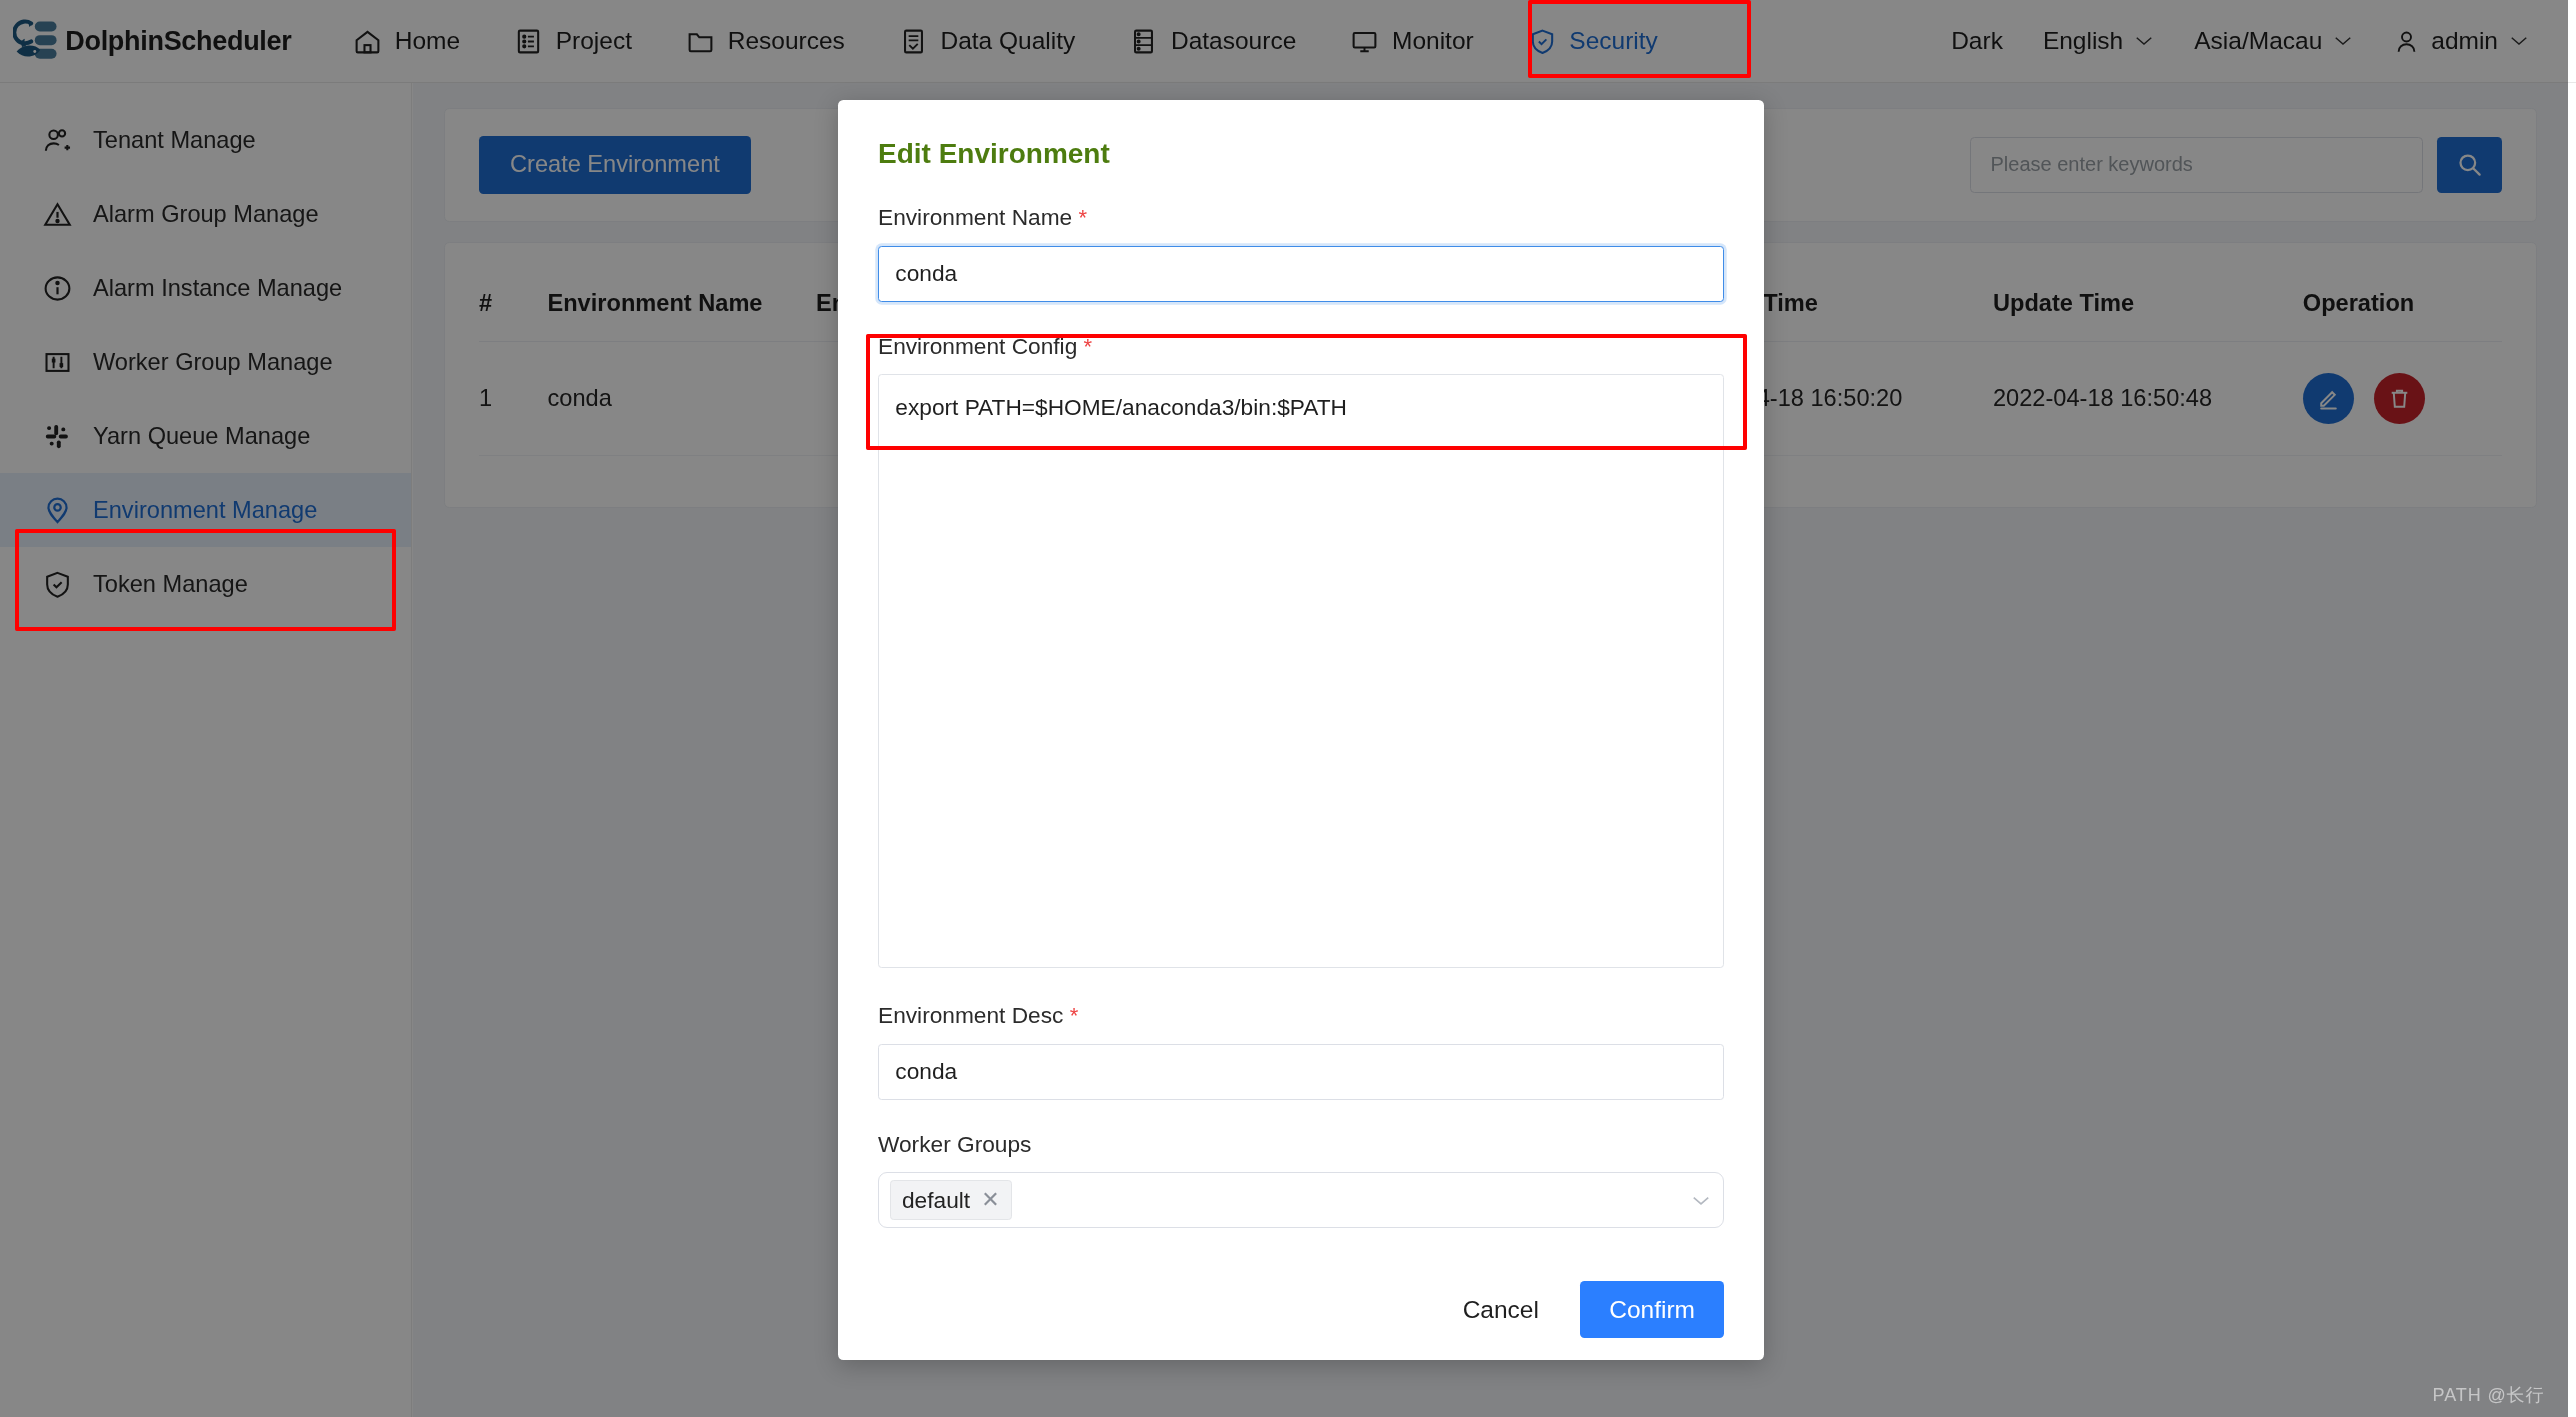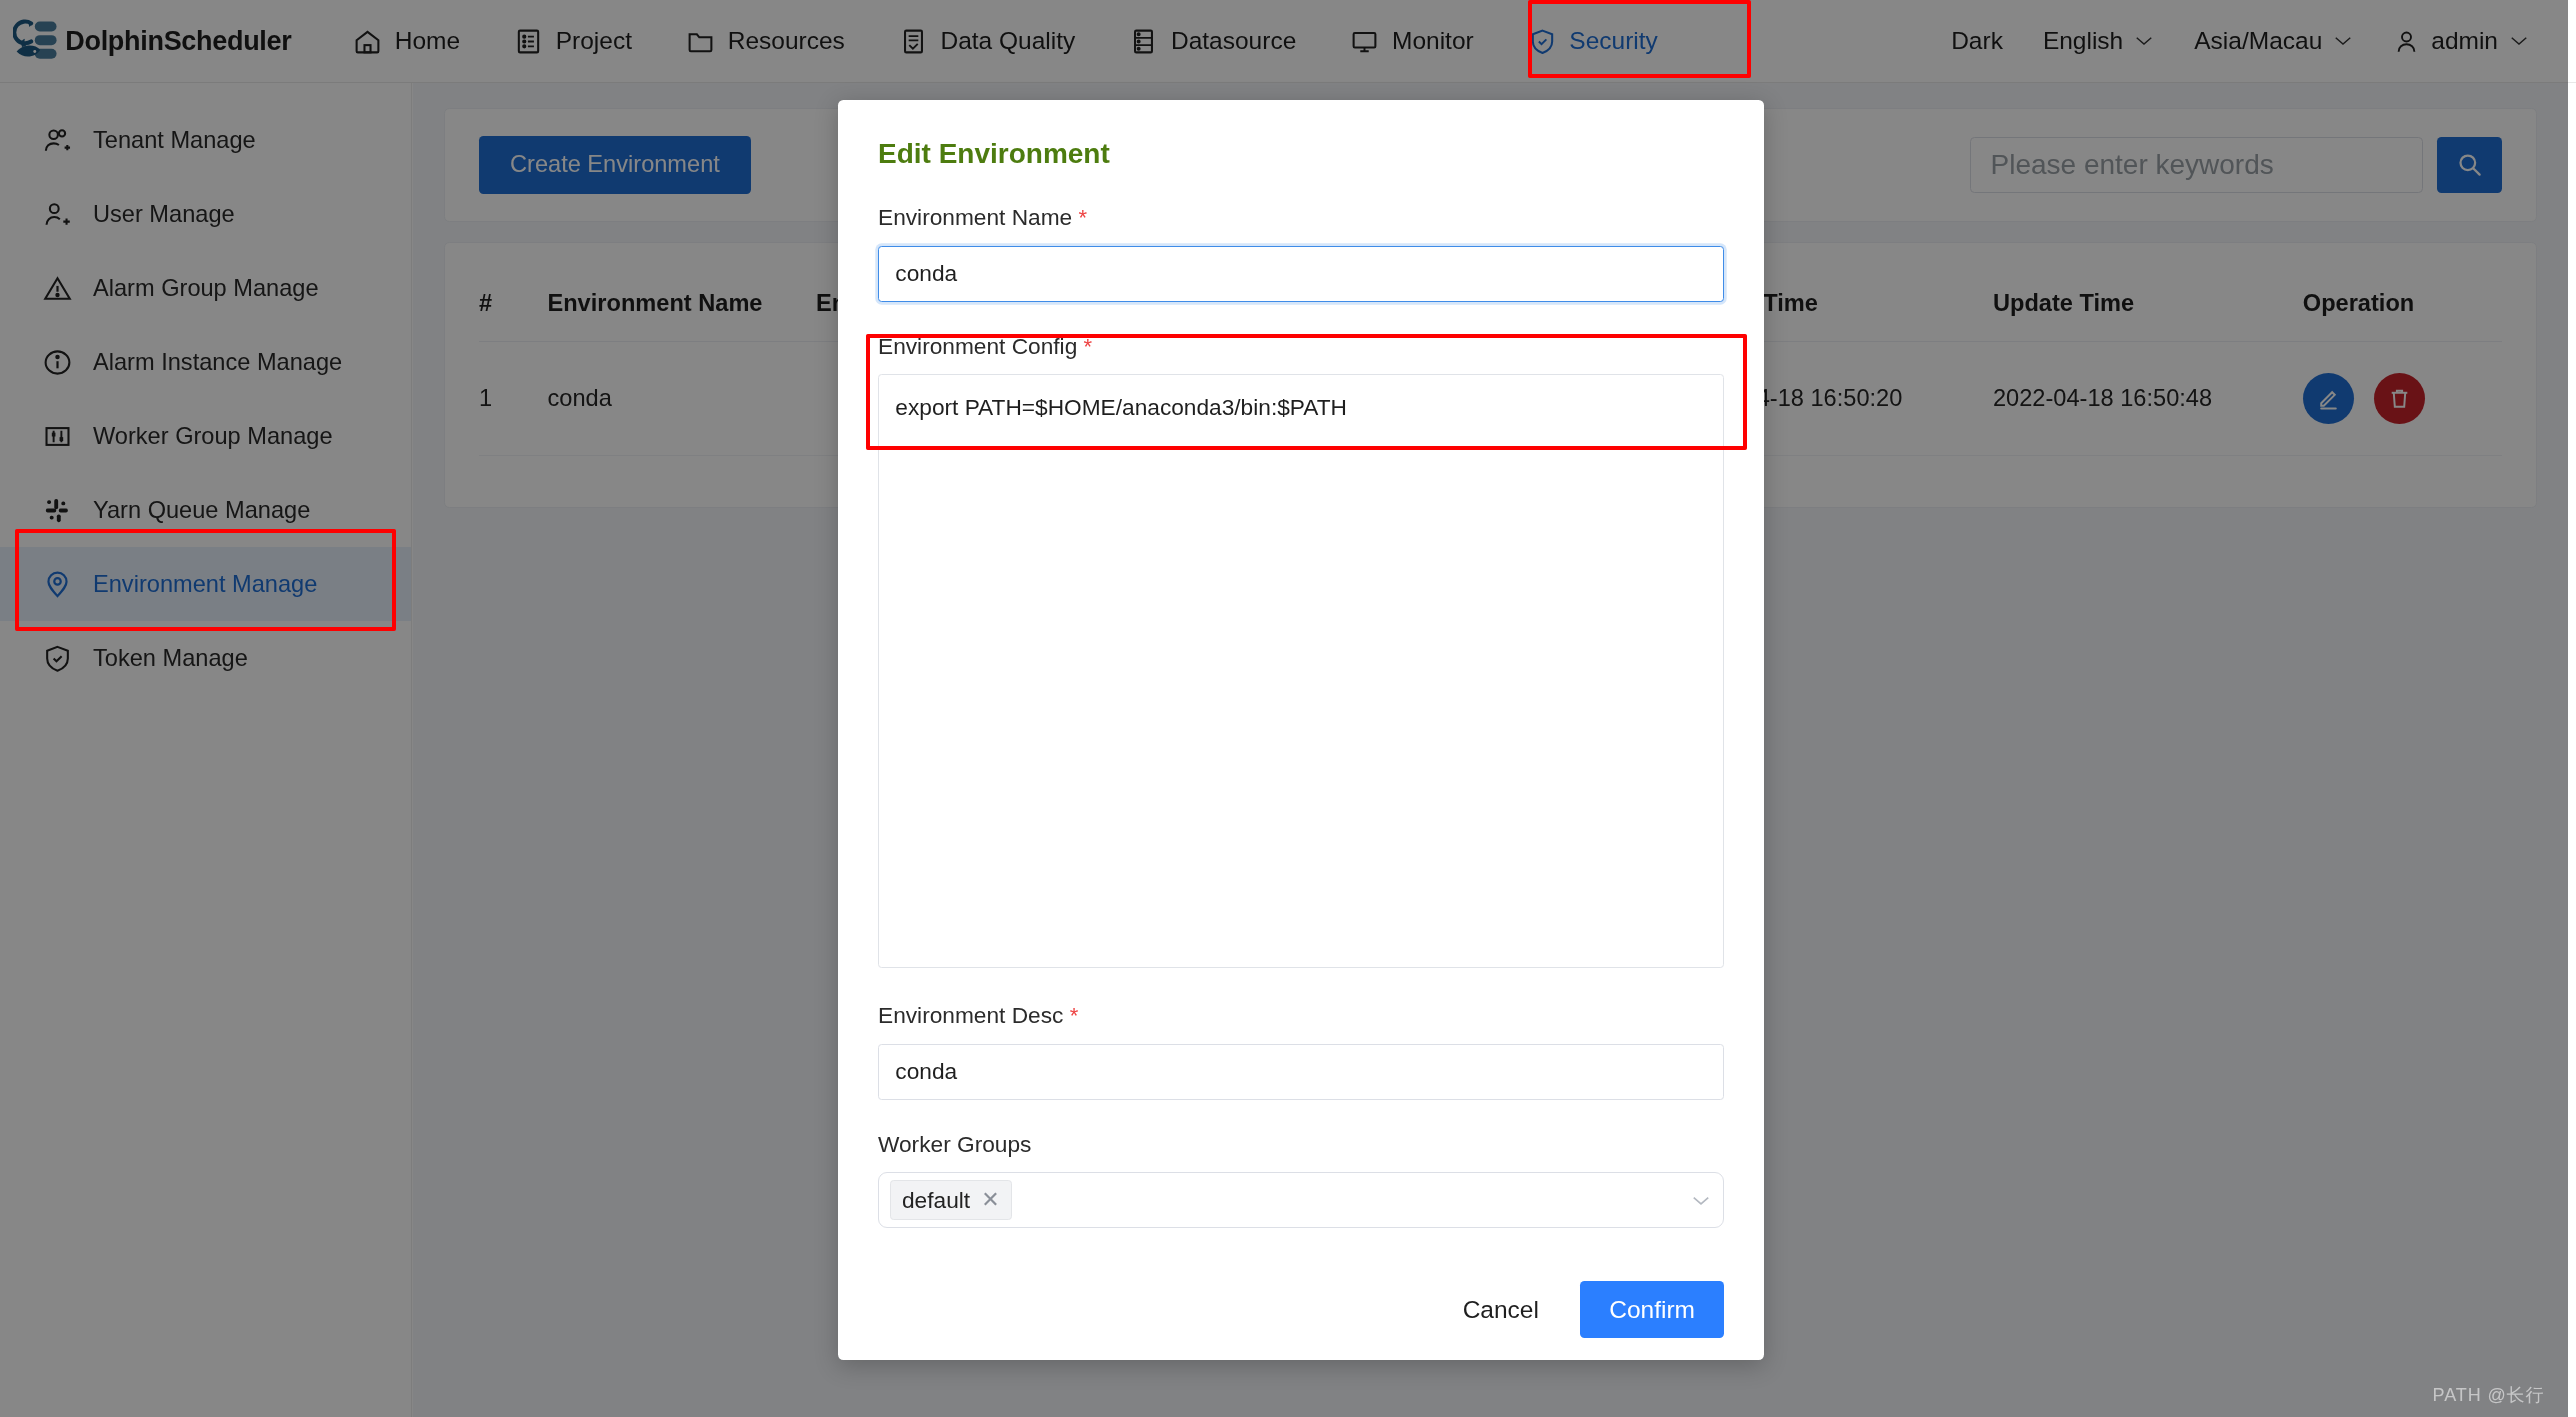--- a/index.html
+++ b/index.html
@@ -66,21 +66,21 @@
   .card { background: #fff; border-radius: 5.4px; border: 0.9px solid #eceff3; }
   .card-top { padding: 27px 34px; display: flex; align-items: center; }
   .btn-primary-dark {
     background: #1f6ed4; color: #fff; border: none; border-radius: 4.5px;
     font-size: 23.6px; padding: 15.4px 31px; cursor: pointer;
     font-family: "Liberation Sans", sans-serif;
   }
   .search-wrap { margin-left: auto; display: flex; align-items: center; gap: 14.5px; }
   .search-input {
     width: 453px; height: 56px; border: 0.9px solid #dcdfe6; border-radius: 4.5px;
-    padding: 0 20px; font-size: 28px; color: #333; background: #fff;
+    padding: 0 20px; font-size: 20px; color: #333; background: #fff;
     font-family: "Liberation Sans", sans-serif;
   }
   .search-input::placeholder { color: #9aa0a6; }
   .search-btn {
     width: 65px; height: 56px; background: #1f6ed4; border: none; border-radius: 4.5px;
     display:flex; align-items:center; justify-content:center; cursor:pointer;
   }
   .card-table { margin-top: 20px; padding: 23.6px 34px 51px; }
   table { width: 100%; border-collapse: collapse; }
   thead th {
@@ -282,28 +282,20 @@
       <div class="side-item">
         <svg class="ic" viewBox="0 0 24 24" fill="none" stroke="#222" stroke-width="1.6">
           <circle cx="9" cy="7.5" r="3.3"></circle>
             <path d="M3 20 c0 -3.6 2.7 -5.8 6 -5.8 c1.6 0 3 .5 4.1 1.3"></path>
           <circle cx="15.5" cy="6.5" r="2.4"></circle>
             <path d="M17.5 17.5 h4.2 M19.6 15.4 v4.2" stroke-width="1.6"></path>
         </svg>
         <span>Tenant Manage</span>
       </div>
 
-      <div class="side-item">
-        <svg class="ic" viewBox="0 0 24 24" fill="none" stroke="#222" stroke-width="1.6">
-          <circle cx="9.5" cy="7.5" r="3.4"></circle>
-            <path d="M3.5 20 c0 -3.7 2.7 -6 6 -6 c1.7 0 3.2 .6 4.3 1.6"></path>
-          <path d="M16.5 17.5 h5 M19 15 v5" stroke-width="1.6"></path>
-        </svg>
-        <span>User Manage</span>
-      </div>
 
       <div class="side-item">
         <svg class="ic" viewBox="0 0 24 24" fill="none" stroke="#222" stroke-width="1.6">
           <path d="M12 4 L21.5 20 H2.5 Z"></path>
             <path d="M12 10 V14.5" stroke-width="1.7"></path>
             <circle cx="12" cy="17" r="0.9" fill="#222"></circle>
         </svg>
         <span>Alarm Group Manage</span>
       </div>
 

